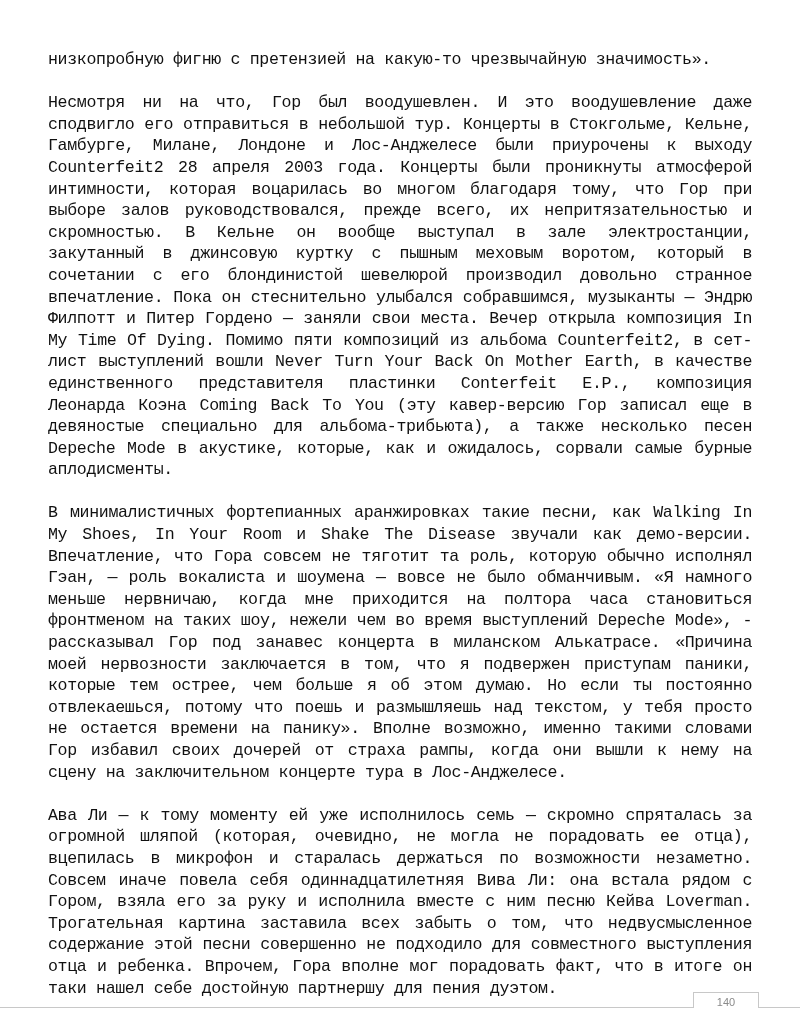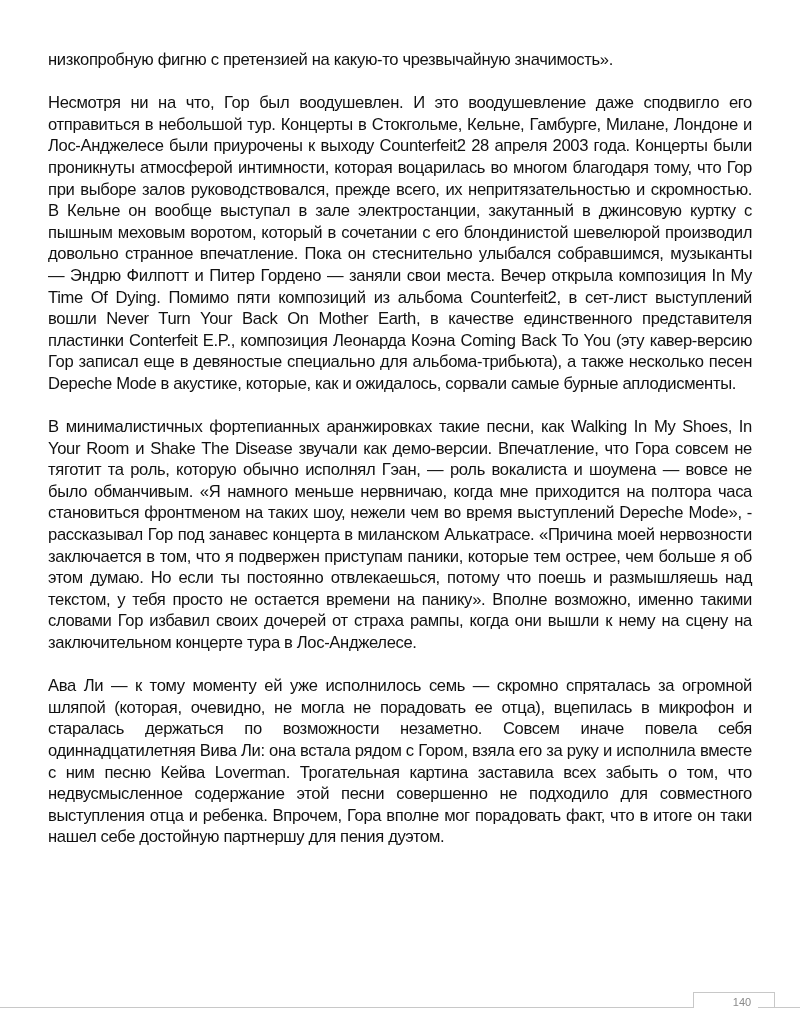--- a/index.html
+++ b/index.html
@@ -18,21 +18,21 @@
       left: 0; top: 0;
       width: 800px;
       height: 1035px;
       background: #ffffff;
     }
     .text-column {
       position: absolute;
       left: 48px;
       top: 49px;
       width: 704px;
-      font-family: Liberation Sans, sans-serif;
+      font-family: Liberation Mono, monospace;
       font-size: 16.6px;
       line-height: 21.6px;
       color: #111111;
       letter-spacing: -0.35px;
     }
     .para {
       margin: 0 0 21.6px 0;
       text-align: justify;
       text-align-last: left;
       hyphens: none;
@@ -60,21 +60,20 @@
       width: 64px;
       height: 15px;
       border: 1.5px solid #c8c8c8;
       border-bottom: none;
       background: #ffffff;
       font-family: "Liberation Sans", sans-serif;
       font-size: 11px;
       line-height: 18px;
       color: #8a8a8a;
       text-align: center;
-      padding-left: 16px;
     }
   </style>
 </head>
 <body>
 
 <div class="page">
   <div class="text-column">
     <p class="para">низкопробную фигню с претензией на какую-то чрезвычайную значимость».</p>
     <p class="para">Несмотря ни на что, Гор был воодушевлен. И это воодушевление даже сподвигло его отправиться в небольшой тур. Концерты в Стокгольме, Кельне, Гамбурге, Милане, Лондоне и Лос-Анджелесе были приурочены к выходу Counterfeit2 28 апреля 2003 года. Концерты были проникнуты атмосферой интимности, которая воцарилась во многом благодаря тому, что Гор при выборе залов руководствовался, прежде всего, их непритязательностью и скромностью. В Кельне он вообще выступал в зале электростанции, закутанный в джинсовую куртку с пышным меховым воротом, который в сочетании с его блондинистой шевелюрой производил довольно странное впечатление. Пока он стеснительно улыбался собравшимся, музыканты — Эндрю Филпотт и Питер Гордено — заняли свои места. Вечер открыла композиция In My Time Of Dying. Помимо пяти композиций из альбома Counterfeit2, в сет-лист выступлений вошли Never Turn Your Back On Mother Earth, в качестве единственного представителя пластинки Conterfeit E.P., композиция Леонарда Коэна Coming Back To You (эту кавер-версию Гор записал еще в девяностые специально для альбома-трибьюта), а также несколько песен Depeche Mode в акустике, которые, как и ожидалось, сорвали самые бурные аплодисменты.</p>
     <p class="para">В минималистичных фортепианных аранжировках такие песни, как Walking In My Shoes, In Your Room и Shake The Disease звучали как демо-версии. Впечатление, что Гора совсем не тяготит та роль, которую обычно исполнял Гэан, — роль вокалиста и шоумена — вовсе не было обманчивым. «Я намного меньше нервничаю, когда мне приходится на полтора часа становиться фронтменом на таких шоу, нежели чем во время выступлений Depeche Mode», - рассказывал Гор под занавес концерта в миланском Алькатрасе. «Причина моей нервозности заключается в том, что я подвержен приступам паники, которые тем острее, чем больше я об этом думаю. Но если ты постоянно отвлекаешься, потому что поешь и размышляешь над текстом, у тебя просто не остается времени на панику». Вполне возможно, именно такими словами Гор избавил своих дочерей от страха рампы, когда они вышли к нему на сцену на заключительном концерте тура в Лос-Анджелесе.</p>

